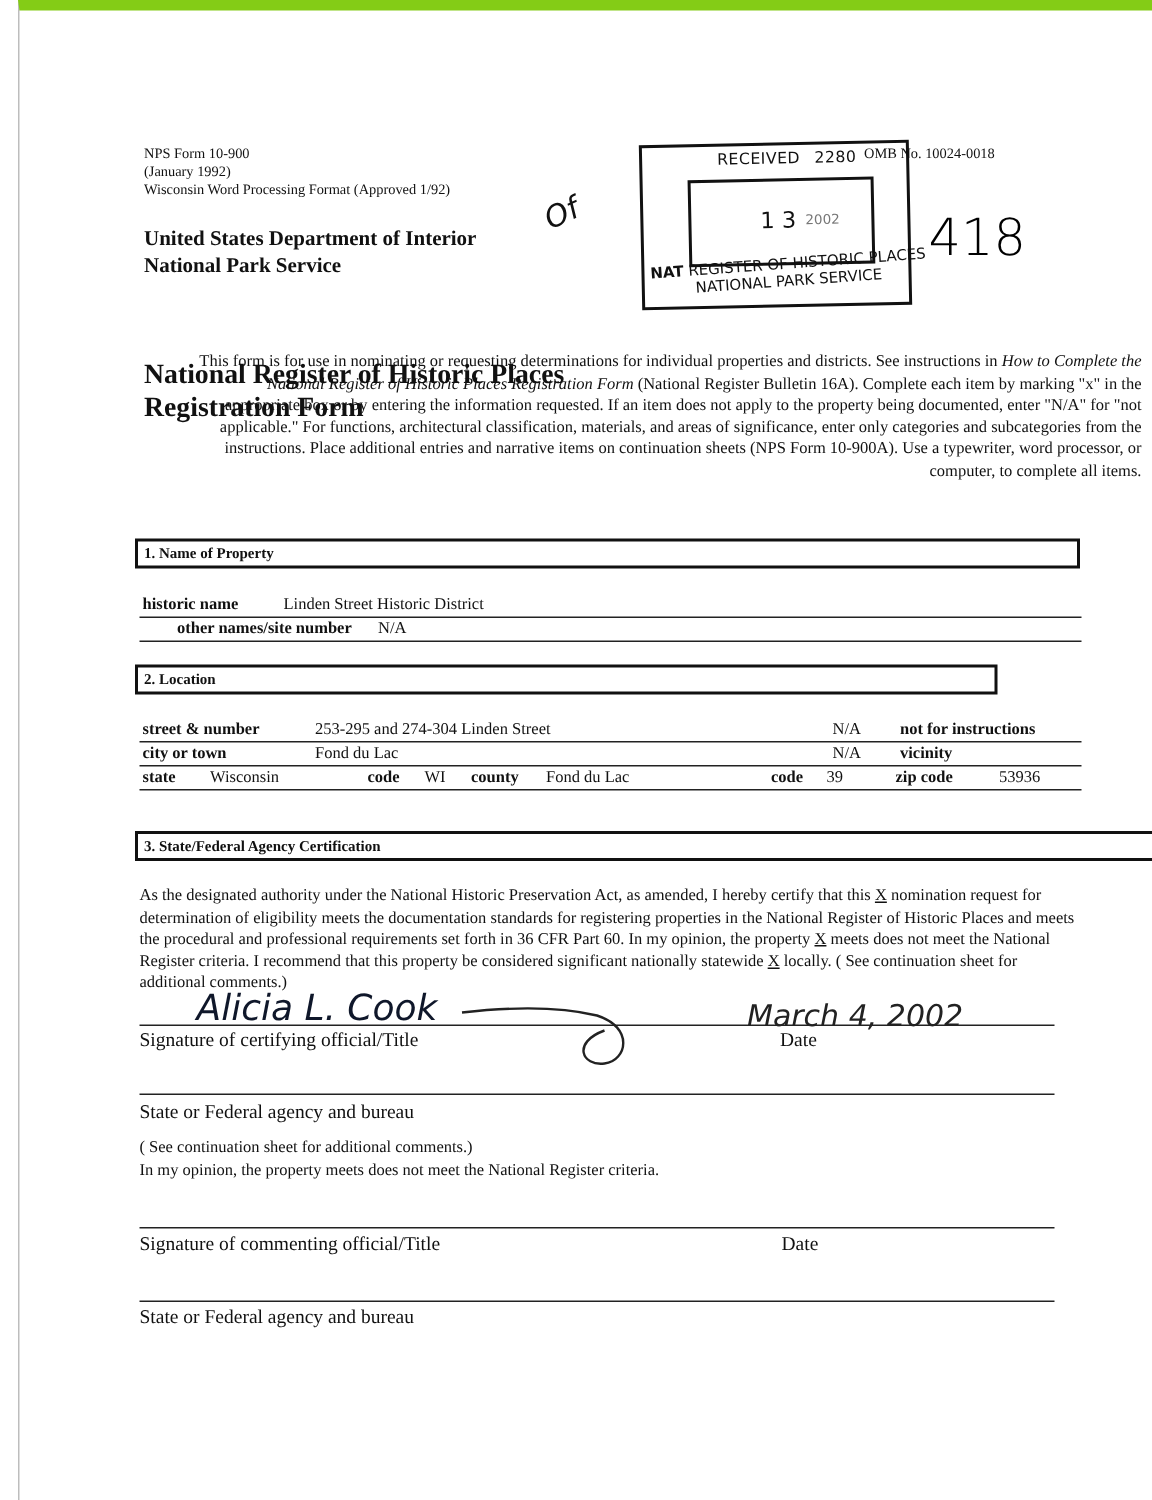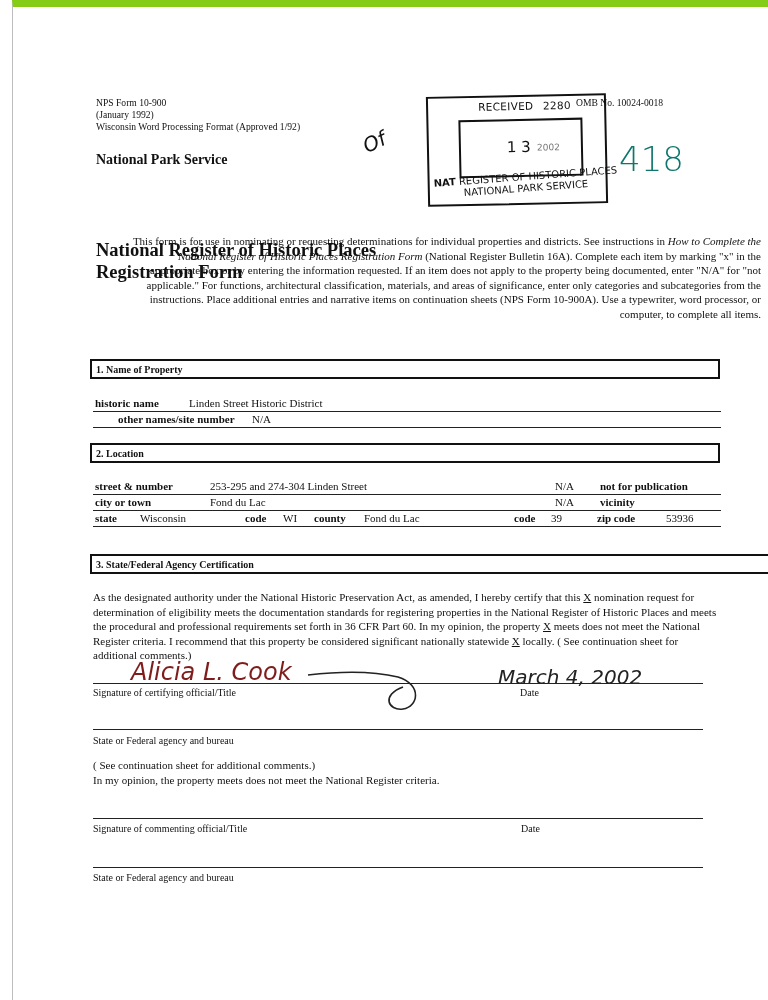--- a/index.html
+++ b/index.html
@@ -26,21 +26,21 @@
   .sec-box .label { position: absolute; left: 4px; top: 0px; font-weight: bold; font-size: 10px; line-height: 17px; }
 
   .row { position: absolute; left: 80px; width: 628px; height: 15px; border-bottom: 1.6px solid #222; font-size: 11px; line-height: 14px; }
   .row span { position: absolute; top: 0; white-space: nowrap; }
   .b { font-weight: bold; }
 
   .para { font-size: 11px; line-height: 14.5px; width: 630px; }
   .u { text-decoration: underline; }
 
   .sigline { position: absolute; left: 80px; width: 610px; border-top: 1.4px solid #222; }
-  .siglabel { font-size: 10px; line-height: 13px; }
+  .siglabel { font-size: 13px; line-height: 13px; }
 
   
   .stamp-outer {
     position: absolute; left: 414px; top: 88px; width: 180px; height: 110px;
     border: 2px solid #111; transform: rotate(-1.2deg); box-sizing: border-box;
   }
   .stamp-inner {
     position: absolute; left: 30px; top: 22px; width: 124px; height: 58px;
     border: 2px solid #111; box-sizing: border-box;
   }
@@ -52,20 +52,21 @@
 
 <div class="page">
 
   <div class="abs small" style="left:83px; top:90px;">
     <div>NPS Form 10-900</div>
     <div>(January 1992)</div>
     <div>Wisconsin Word Processing Format (Approved 1/92)</div>
   </div>
 
   <div class="abs agency" style="left:83px; top:144px;">
+    <div>United States Department of Interior</div>
     <div>National Park Service</div>
   </div>
 
   <div class="abs title" style="left:83px; top:197px;margin-top:35px;">
     <div>National Register of Historic Places</div>
     <div>Registration Form</div>
   </div>
 
   <div class="abs hand" style="left:350px; top:123px; font-size:20px; transform:rotate(-25deg);">Of</div>
 
@@ -80,46 +81,46 @@
     </div>
     <div class="abs stamp-font" style="left:4px; top:80px; font-size:10px; line-height:10px; white-space:nowrap; transform:rotate(-3deg); transform-origin:left;">
       <span style="font-weight:bold;">NAT</span>
       <span>REGISTER OF HISTORIC PLACES</span>
     </div>
     <div class="abs stamp-font" style="left:34px; top:90px; font-size:10px; line-height:10px; white-space:nowrap; transform:rotate(-3deg); transform-origin:left;">NATIONAL PARK SERVICE</div>
   </div>
 
   <div class="abs small" style="left:563px; top:90px; font-size:9.6px;">OMB No. 10024-0018</div>
 
-  <div class="abs hand" style="left:606px; top:132px; font-size:34px; font-style:normal; font-weight:200; font-family:'DejaVu Sans', sans-serif; color:#0f766e;">418</div>
+  <div class="abs hand" style="left:606px; top:132px; font-size:34px; font-style:normal; font-weight:200; font-family:'DejaVu Sans', sans-serif; color:#000000;">418</div>
 
   <div class="abs intro" style="left:80px; top:227px;">
     <span>This form is for use in nominating or requesting determinations for individual properties and districts.  See instructions in </span><i>How to Complete the National Register of Historic Places Registration Form</i><span> (National Register Bulletin 16A).  Complete each item by marking "x" in the appropriate box or by entering the information requested.  If an item does not apply to the property being documented, enter "N/A" for "not applicable."  For functions, architectural classification, materials, and areas of significance, enter only categories and subcategories from the instructions.  Place additional entries and narrative items on continuation sheets (NPS Form 10-900A).  Use a typewriter, word processor, or computer, to complete all items.</span>
   </div>
 
   <div class="sec-box" style="top:352px; width:630px;">
     <span class="label">1.  Name of Property</span>
   </div>
   <div class="row" style="top:389px;">
     <span class="b" style="left:2px;">historic name</span>
     <span style="left:96px;">Linden Street Historic District</span>
   </div>
   <div class="row" style="top:405px;">
     <span class="b" style="left:2px;margin-left:23px;">other names/site number</span>
     <span style="left:159px;">N/A</span>
   </div>
 
-  <div class="sec-box" style="top:436px; width:630px;">
+  <div class="sec-box" style="top:436px; width:575px;">
     <span class="label">2. Location</span>
   </div>
   <div class="row" style="top:472px;">
     <span class="b" style="left:2px;">street &amp; number</span>
     <span style="left:117px;">253-295 and 274-304 Linden Street</span>
     <span style="left:462px;">N/A</span>
-    <span class="b" style="left:507px;">not for publication</span>
+    <span class="b" style="left:507px;">not for instructions</span>
   </div>
   <div class="row" style="top:488px;">
     <span class="b" style="left:2px;">city or town</span>
     <span style="left:117px;">Fond du Lac</span>
     <span style="left:462px;">N/A</span>
     <span class="b" style="left:507px;">vicinity</span>
   </div>
   <div class="row" style="top:504px;">
     <span class="b" style="left:2px;">state</span>
     <span style="left:47px;">Wisconsin</span>
@@ -134,21 +135,21 @@
   </div>
 
   <div class="sec-box" style="top:547px; width:686px;">
     <span class="label">3. State/Federal Agency Certification</span>
   </div>
 
   <div class="abs para" style="left:80px; top:583px;">
     <span>As the designated authority under the National Historic Preservation Act, as amended, I hereby certify that this </span><span class="u">X</span><span> nomination request for determination of eligibility meets the documentation standards for registering properties in the National Register of Historic Places and meets the procedural and professional requirements set forth in 36 CFR Part 60. In my opinion, the property </span><span class="u">X</span><span> meets    does not meet the National Register criteria. I recommend that this property be considered significant nationally    statewide </span><span class="u">X</span><span> locally. (   See continuation sheet for additional comments.)</span>
   </div>
 
-  <div class="abs hand" style="left:118px; top:651px; font-size:24px; color:#7f1d1d; white-space:nowrap;">Alicia L. Cook</div>
+  <div class="abs hand" style="left:118px; top:651px; font-size:24px; color:#0f172a; white-space:nowrap;">Alicia L. Cook</div>
   <svg class="abs" style="left:290px; top:660px;" width="140" height="48">
     <path d="M5 8 C 40 4, 70 4, 95 10 C 120 18, 115 40, 100 42 C 85 44, 78 28, 100 20" fill="none" stroke="#222" stroke-width="1.6"></path>
   </svg>
   <div class="abs hand" style="left:485px; top:658px; font-size:20px; color:#222; white-space:nowrap;">March 4, 2002</div>
 
   <div class="sigline" style="top:676px;"></div>
   <div class="abs siglabel" style="left:80px; top:679px;">Signature of certifying official/Title</div>
   <div class="abs siglabel" style="left:507px; top:679px;">Date</div>
 
   <div class="sigline" style="top:722px;"></div>

